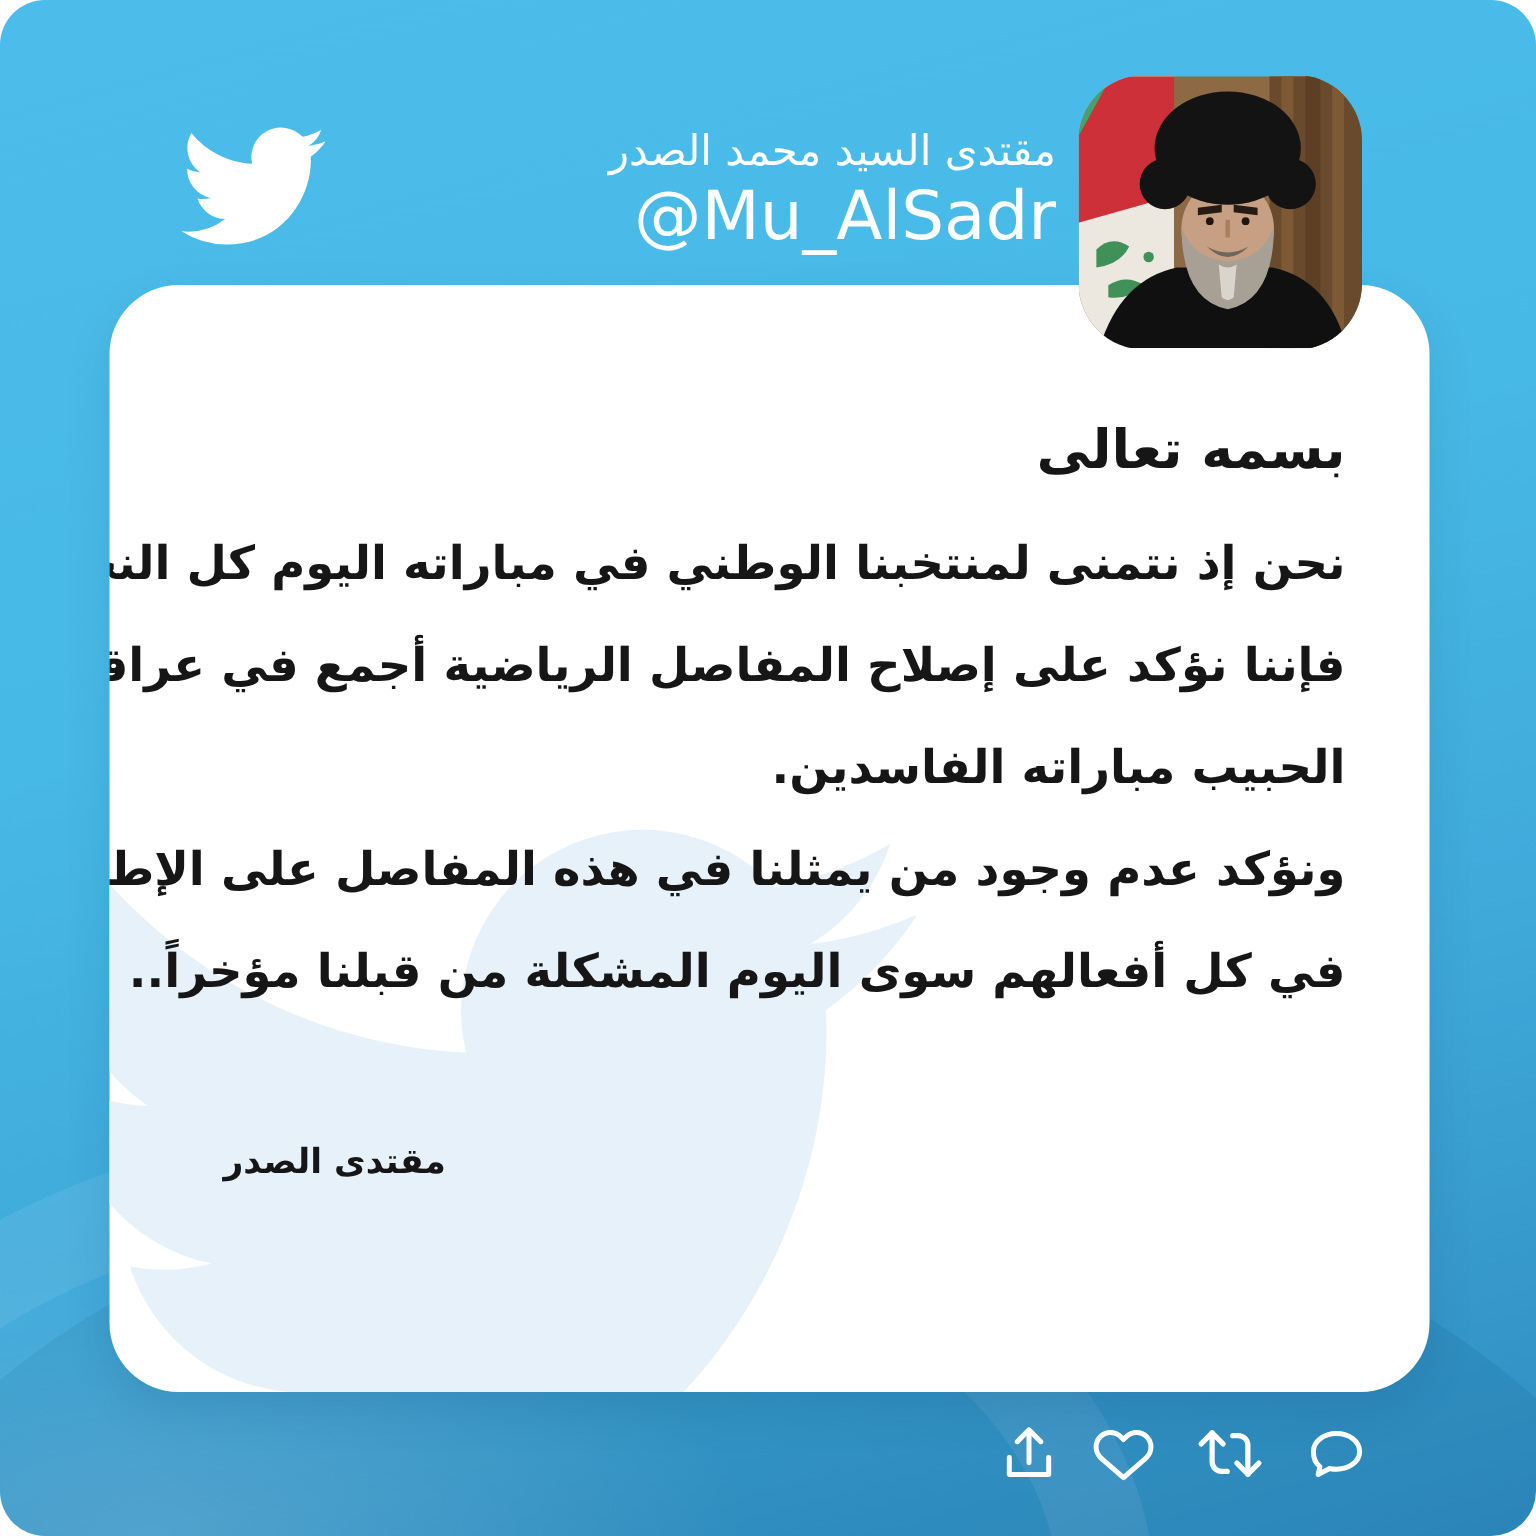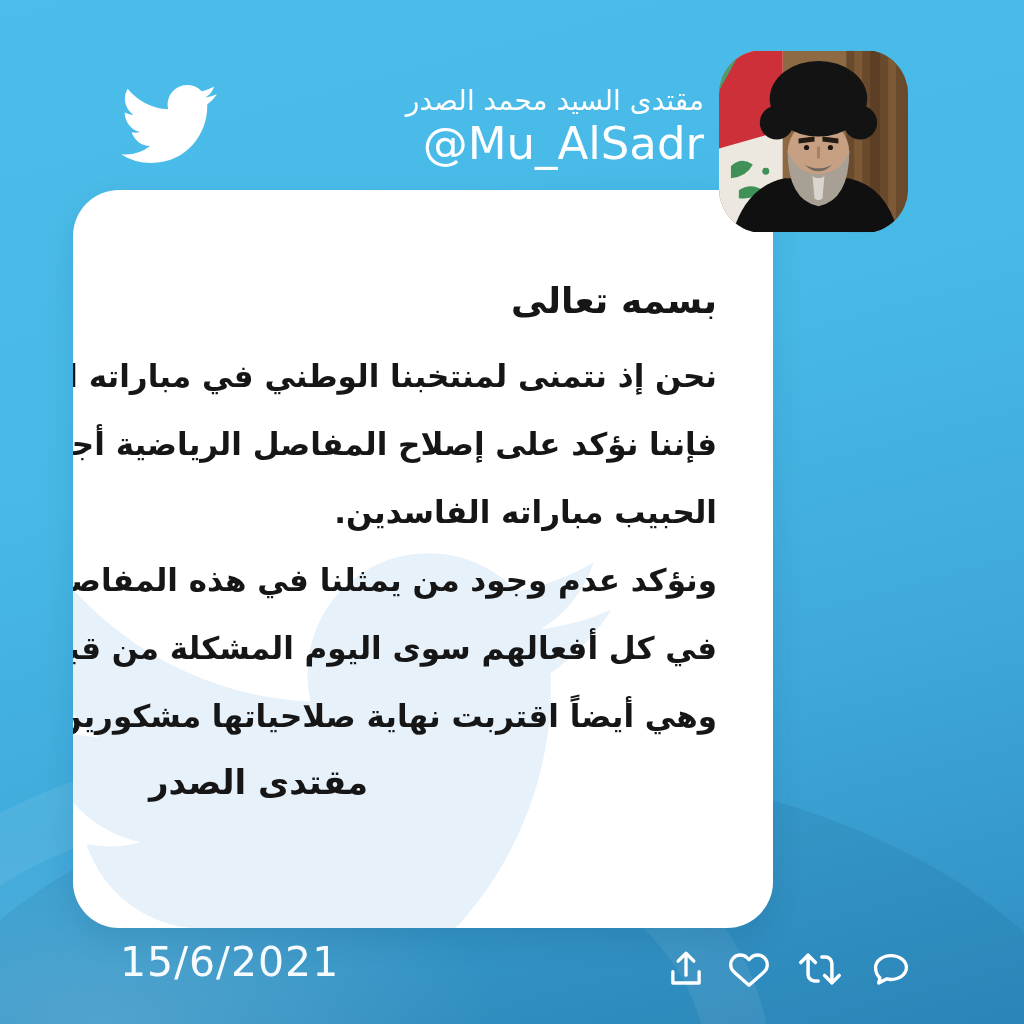--- a/index.html
+++ b/index.html
@@ -1,48 +1,49 @@
 <!DOCTYPE html>
 <html lang="ar"><head>
 <meta charset="utf-8">
 <style>
   html,body{margin:0;padding:0;background:#ffffff;}
   *{box-sizing:border-box;}
   .canvas{
     position:relative;width:1024px;height:1024px;overflow:hidden;
     font-family:"DejaVu Sans",sans-serif;
     background:linear-gradient(165deg,#4cbdea 0%,#47b9e6 40%,#3fa9da 68%,#2f8cc0 100%);
+    border-radius:30px;
   }
   
   .bg-arc1{position:absolute;left:-180px;bottom:-360px;width:950px;height:640px;border-radius:50%;
     border:64px solid rgba(255,255,255,0.08);}
   .bg-arc2{position:absolute;left:-120px;bottom:-500px;width:1250px;height:760px;border-radius:50%;
     background:rgba(10,70,110,0.10);}
   .bg-glow{position:absolute;left:0;bottom:0;width:560px;height:220px;
     background:radial-gradient(ellipse at 18% 100%,rgba(255,255,255,0.14),rgba(255,255,255,0) 62%);}
 
   
   .tw-logo{position:absolute;left:121px;top:76px;width:96px;height:96px;}
   .tw-logo svg{width:100%;height:100%;}
   .user-block{position:absolute;right:320px;top:80px;text-align:right;color:#ffffff;direction:rtl;}
   .display-name{font-size:28px;line-height:42px;font-weight:500;letter-spacing:0;}
   .handle{font-size:45px;line-height:44px;direction:ltr;font-weight:400;color:#fdfeff;}
   .avatar{position:absolute;left:719px;top:50px;width:189px;height:183px;border-radius:44px;
     overflow:hidden;z-index:5;}
   .avatar svg{width:100%;height:100%;display:block;}
 
   
-  .card{position:absolute;left:73px;top:190px;width:700px;height:738px;background:#ffffff;
+  .card{position:absolute;left:73px;top:190px;width:880px;height:738px;background:#ffffff;
     border-radius:46px;z-index:2;overflow:hidden;box-shadow:0 12px 30px rgba(0,50,90,0.12);}
   .watermark{position:absolute;left:-52px;top:308px;width:724px;height:590px;z-index:0;}
   .card-content{position:absolute;inset:0;z-index:1;direction:rtl;color:#161616;}
   .basmala{position:absolute;top:90px;right:56px;font-size:36px;font-weight:700;}
   .tweet-lines{position:absolute;top:152px;right:56px;left:30px;text-align:right;
     font-size:31px;font-weight:700;line-height:68px;white-space:nowrap;}
-  .signature{position:absolute;top:572px;left:76px;font-size:34px;font-weight:700;direction:rtl;}
+  .signature{position:absolute;top:572px;left:76px;font-size:23px;font-weight:700;direction:rtl;}
 
   
   .date{position:absolute;left:120px;top:938px;color:#f6fbfe;font-size:41px;font-weight:400;
     letter-spacing:1px;z-index:3;}
   .actions{position:absolute;left:664px;top:948px;display:flex;align-items:center;gap:19px;z-index:3;}
   .action{width:44px;height:42px;display:flex;align-items:center;justify-content:center;}
   .action svg{stroke:#ffffff;fill:none;stroke-width:1.9;stroke-linecap:round;stroke-linejoin:round;}
   .action.wide{width:60px;}
 </style>
 </head>
@@ -99,27 +100,25 @@
       <path fill="#e7f1fa" d="M23.953 4.57a10 10 0 01-2.825.775 4.958 4.958 0 002.163-2.723c-.951.555-2.005.959-3.127 1.184a4.92 4.92 0 00-8.384 4.482C7.69 8.095 4.067 6.13 1.64 3.162a4.822 4.822 0 00-.666 2.475c0 1.71.87 3.213 2.188 4.096a4.904 4.904 0 01-2.228-.616v.06a4.923 4.923 0 003.946 4.827 4.996 4.996 0 01-2.212.085 4.936 4.936 0 004.604 3.417 9.867 9.867 0 01-6.102 2.105c-.39 0-.779-.023-1.17-.067a13.995 13.995 0 007.557 2.209c9.053 0 13.998-7.496 13.998-13.985 0-.21 0-.42-.015-.63A9.935 9.935 0 0024 4.59z"></path>
     </svg>
     <div class="card-content">
       <div class="basmala">بسمه تعالى</div>
       <div class="tweet-lines">
         <div>نحن إذ نتمنى لمنتخبنا الوطني في مباراته اليوم كل النجاح..</div>
         <div>فإننا نؤكد على إصلاح المفاصل الرياضية أجمع في عراقنا</div>
         <div>الحبيب مباراته الفاسدين.</div>
         <div>ونؤكد عدم وجود من يمثلنا في هذه المفاصل على الإطلاق</div>
         <div>في كل أفعالهم سوى اليوم المشكلة من قبلنا مؤخراً..</div>
-        <div>وهي أيضاً اقتربت نهاية صلاحياتها مشكورين.</div>
       </div>
       <div class="signature">مقتدى الصدر</div>
     </div>
   </div>
 
-  <div class="date">15/6/2021</div>
 
   <div class="actions">
     <div class="action">
       <svg viewBox="0 0 24 24" width="42" height="42">
         <path d="M12 15.5V3.5"></path>
         <path d="M7.5 7.5L12 3l4.5 4.5"></path>
         <path d="M4.5 13.5v6.5h15v-6.5"></path>
       </svg>
     </div>
     <div class="action">

